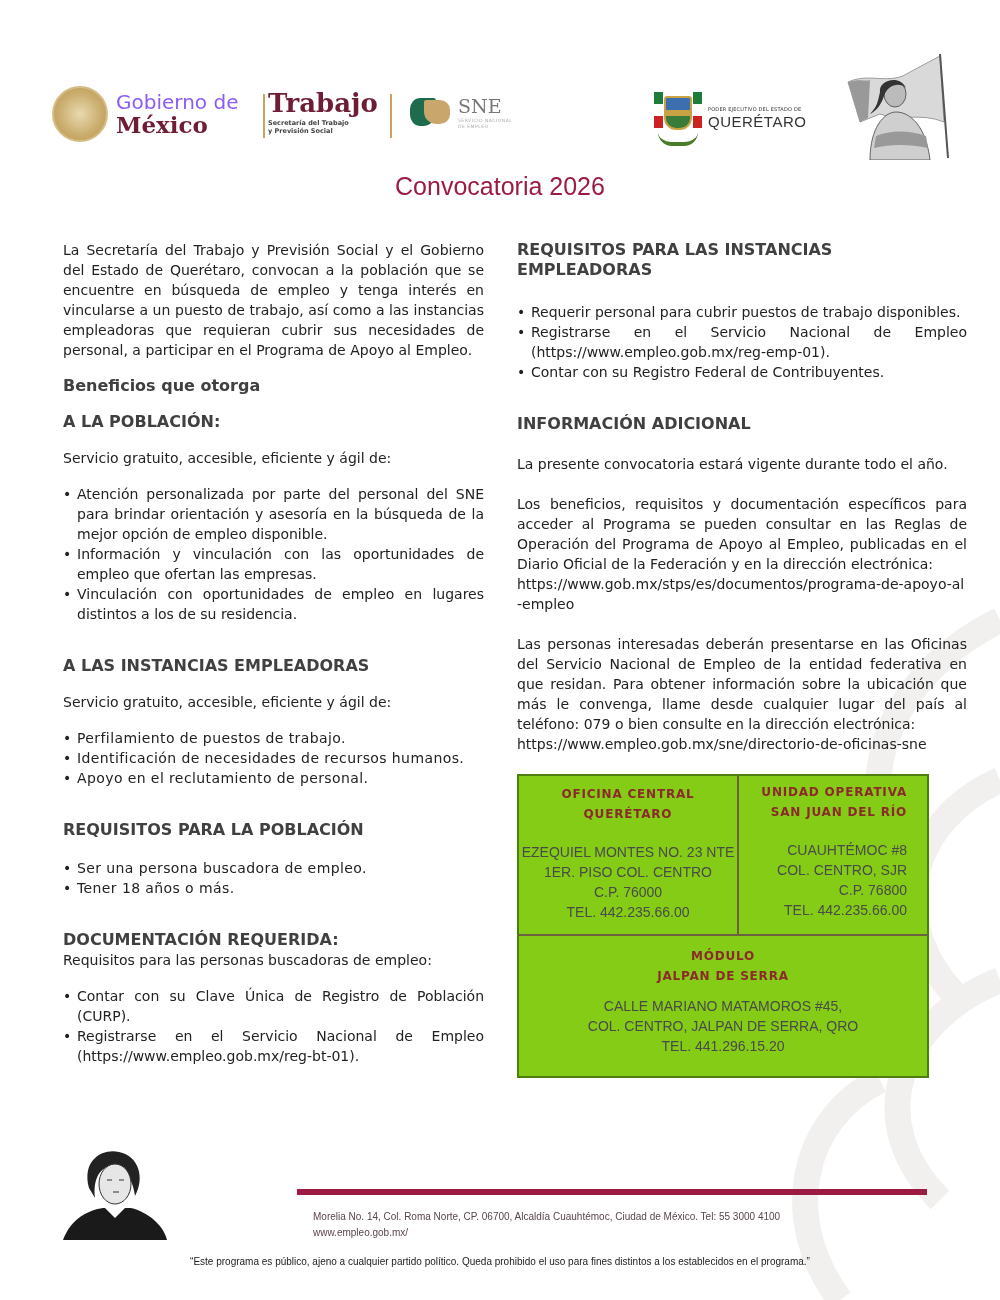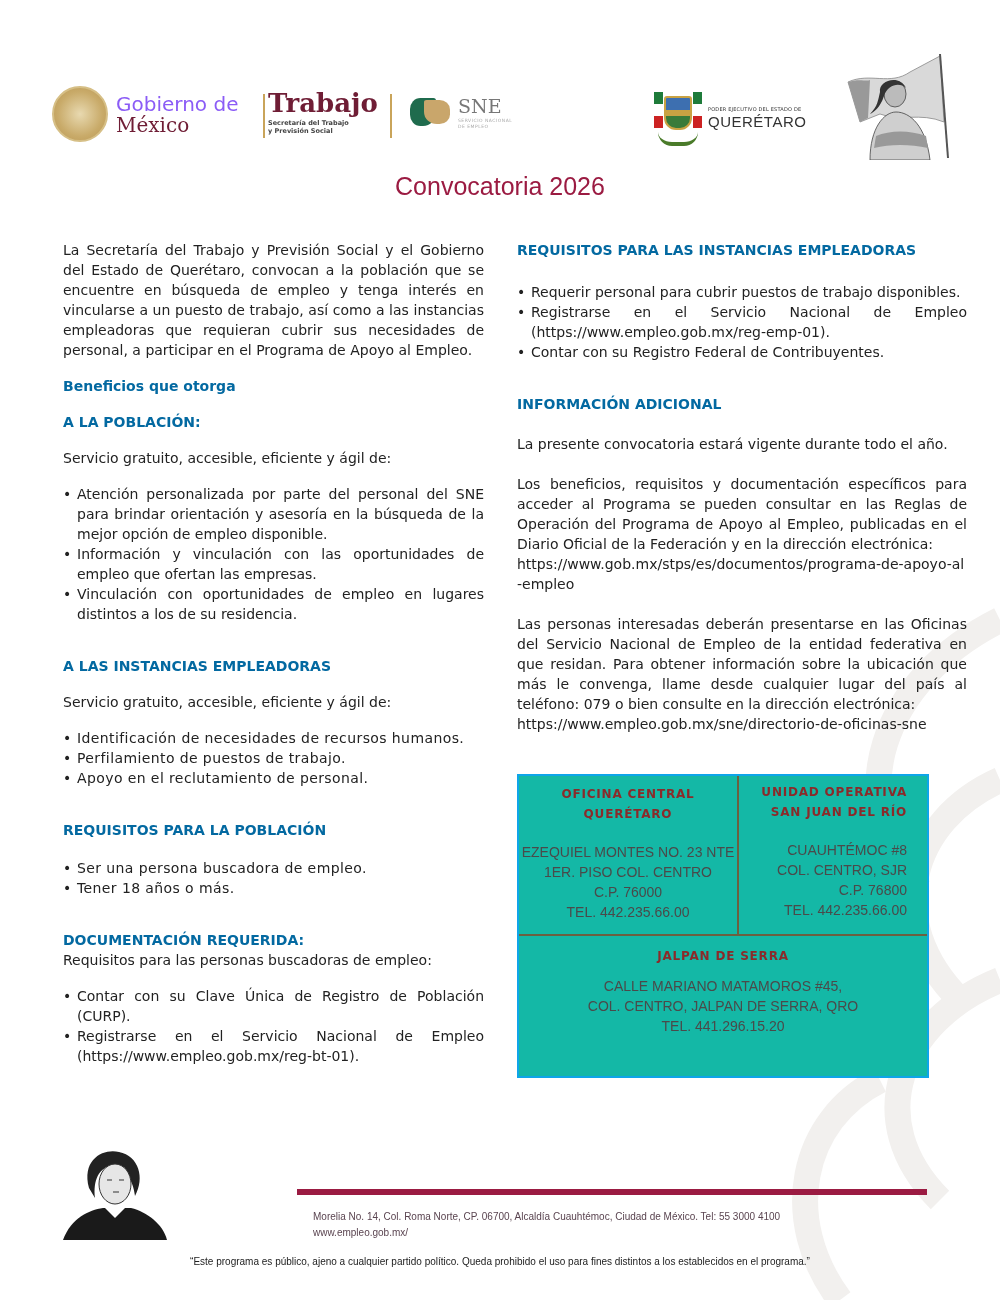--- a/index.html
+++ b/index.html
@@ -7,21 +7,21 @@
   body { position: relative; font-family: "DejaVu Sans", "Liberation Sans", sans-serif; color: #222; }
 
   .bg-deco { position: absolute; right: 0; top: 560px; width: 420px; height: 740px; pointer-events: none; }
 
   
   .header { position: absolute; top: 80px; left: 50px; right: 50px; height: 80px; }
   .gob-logo { position: absolute; left: 2px; top: 6px; display: flex; align-items: center; }
   .seal { width: 56px; height: 56px; border-radius: 50%; background: radial-gradient(circle, #e8d9b0 0%, #c9ab6a 60%, #b89550 100%); border: 2px solid #d6bf86; }
   .gob-text { margin-left: 8px; line-height: 1; }
   .gob-line1 { font-family: "DejaVu Sans", sans-serif; font-size: 20px; color: #8b5cf6; }
-  .gob-line2 { font-family: "DejaVu Serif", serif; font-size: 20px; font-weight: normal; color: #6f1d35; margin-top: 1px; }
+  .gob-line2 { font-family: "DejaVu Serif", serif; font-size: 23px; font-weight: bold; color: #6f1d35; margin-top: 1px; }
   .sep { position: absolute; width: 2px; height: 44px; background: #c9a45a; top: 14px; }
   .trabajo { position: absolute; left: 218px; top: 10px; }
   .trabajo-title { font-family: "DejaVu Serif", serif; font-weight: bold; font-size: 26px; color: #6f1d35; line-height: 1; }
   .trabajo-sub { font-family: "DejaVu Sans", sans-serif; font-size: 6.5px; color: #444; font-weight: bold; line-height: 1.25; margin-top: 3px; }
   .sne { position: absolute; left: 358px; top: 14px; display: flex; align-items: flex-end; }
   .sne-hands { width: 44px; height: 36px; position: relative; }
   .sne-hands .h1 { position: absolute; left: 2px; top: 4px; width: 26px; height: 28px; background: #1f6b4d; border-radius: 40% 10% 50% 40%; }
   .sne-hands .h2 { position: absolute; left: 16px; top: 6px; width: 26px; height: 24px; background: #c9a66b; border-radius: 10% 40% 40% 50%; }
   .sne-text { margin-left: 6px; }
   .sne-title { font-family: "DejaVu Serif", serif; font-size: 19px; color: #777; line-height: 1; }
@@ -40,28 +40,28 @@
   .heroine { position: absolute; left: 790px; top: -28px; width: 110px; height: 108px; }
 
   
   .main-title { position: absolute; top: 172px; left: 0; width: 1000px; text-align: center; font-family: "Liberation Sans", sans-serif; font-size: 25px; color: #9b1b42; }
 
   
   .col { position: absolute; font-family: "DejaVu Sans", sans-serif; font-size: 14px; line-height: 20px; color: #222; }
   .col-left { left: 63px; top: 240px; width: 421px; }
   .col-right { left: 517px; top: 240px; width: 450px; }
   .just { text-align: justify; }
-  .h { color: #0369a1; font-weight: bold; font-size: 14px; }
+  .h { color: #404040; font-weight: bold; font-size: 16px; }
   .ul { list-style: none; }
   .ul li { position: relative; padding-left: 14px; text-align: justify; }
   .ul li::before { content: "•"; position: absolute; left: 0; top: 0; }
   .wide li { letter-spacing: 0.4px; }
 
   
-  .offices { position: absolute; left: 517px; top: 774px; width: 412px; height: 304px; background: #14b8a6; border: 2px solid #0ea5e9; }
+  .offices { position: absolute; left: 517px; top: 774px; width: 412px; height: 304px; background: #84cc16; border: 2px solid #4d7c0f; }
   .off-row1 { position: absolute; left: 0; top: 0; width: 100%; height: 160px; border-bottom: 2px solid #6c6040; }
   .off-cell { position: absolute; top: 0; height: 160px; text-align: center; font-family: "Liberation Sans", sans-serif; }
   .off-cell.l { left: 0; width: 220px; border-right: 2px solid #6c6040; }
   .off-cell.r { left: 220px; width: 168px; text-align: right; }
   .off-title { color: #8b2a2a; font-weight: bold; font-size: 12px; letter-spacing: 0.8px; line-height: 20px; font-family: "DejaVu Sans", sans-serif; }
   .off-body { color: #4a4a4a; font-size: 14px; line-height: 20px; margin-top: 18px; }
   .off-row2 { position: absolute; left: 0; top: 162px; width: 100%; text-align: center; font-family: "Liberation Sans", sans-serif; }
 
   
   .margarita { position: absolute; left: 63px; top: 1148px; width: 190px; height: 92px; }
@@ -148,22 +148,22 @@
   <div class="h" style="margin-top:16px">A LA POBLACIÓN:</div>
   <p style="margin-top:16px">Servicio gratuito, accesible, eficiente y ágil de:</p>
   <ul class="ul" style="margin-top:16px">
     <li>Atención personalizada por parte del personal del SNE para brindar orientación y asesoría en la búsqueda de la mejor opción de empleo disponible.</li>
     <li>Información y vinculación con las oportunidades de empleo que ofertan las empresas.</li>
     <li>Vinculación con oportunidades de empleo en lugares distintos a los de su residencia.</li>
   </ul>
   <div class="h" style="margin-top:32px">A LAS INSTANCIAS EMPLEADORAS</div>
   <p style="margin-top:16px">Servicio gratuito, accesible, eficiente y ágil de:</p>
   <ul class="ul wide" style="margin-top:16px">
+    <li>Perfilamiento de puestos de trabajo.</li>
     <li>Identificación de necesidades de recursos humanos.</li>
-    <li>Perfilamiento de puestos de trabajo.</li>
     <li>Apoyo en el reclutamiento de personal.</li>
   </ul>
   <div class="h" style="margin-top:32px">REQUISITOS PARA LA POBLACIÓN</div>
   <ul class="ul wide" style="margin-top:18px">
     <li>Ser una persona buscadora de empleo.</li>
     <li>Tener 18 años o más.</li>
   </ul>
   <div class="h" style="margin-top:32px">DOCUMENTACIÓN REQUERIDA:</div>
   <p style="">Requisitos para las personas buscadoras de empleo:</p>
   <ul class="ul" style="margin-top:16px">
@@ -209,20 +209,21 @@
       <div class="off-body" style="margin-top:18px">
         <div>CUAUHTÉMOC #8</div>
         <div>COL. CENTRO, SJR</div>
         <div>C.P. 76800</div>
         <div>TEL. 442.235.66.00</div>
       </div>
     </div>
   </div>
   <div class="off-row2">
     <div style="margin-top:8px">
+      <div class="off-title">MÓDULO</div>
       <div class="off-title">JALPAN DE SERRA</div>
     </div>
     <div class="off-body" style="margin-top:10px">
       <div>CALLE MARIANO MATAMOROS #45,</div>
       <div>COL. CENTRO, JALPAN DE SERRA, QRO</div>
       <div>TEL. 441.296.15.20</div>
     </div>
   </div>
 </div>
 

